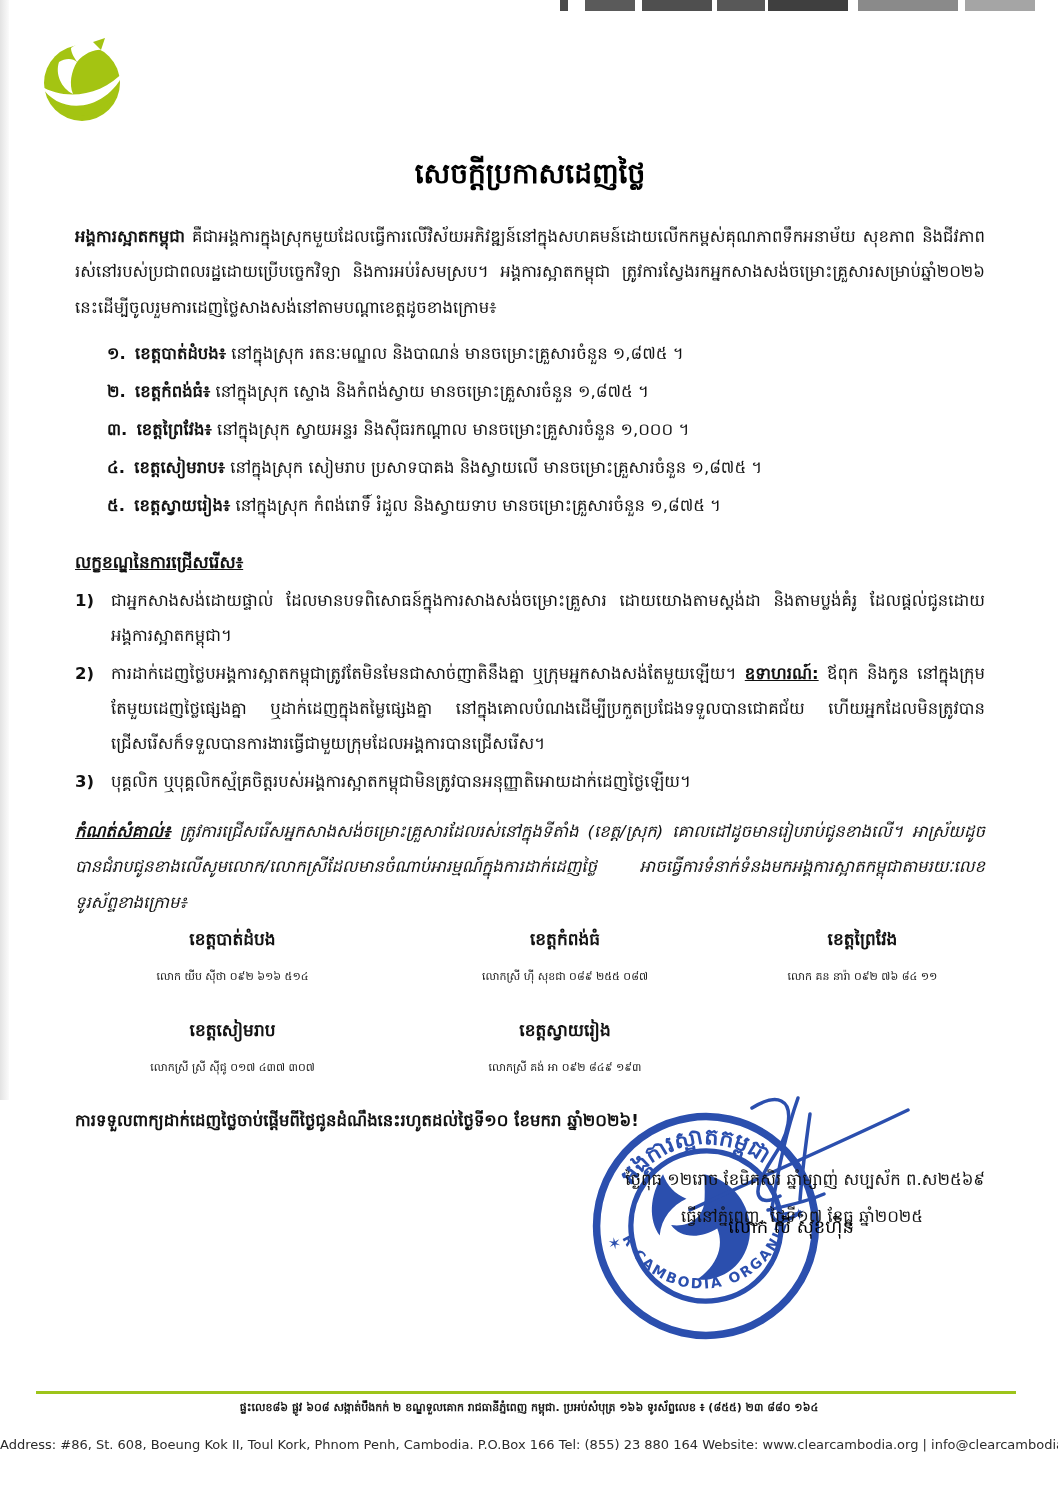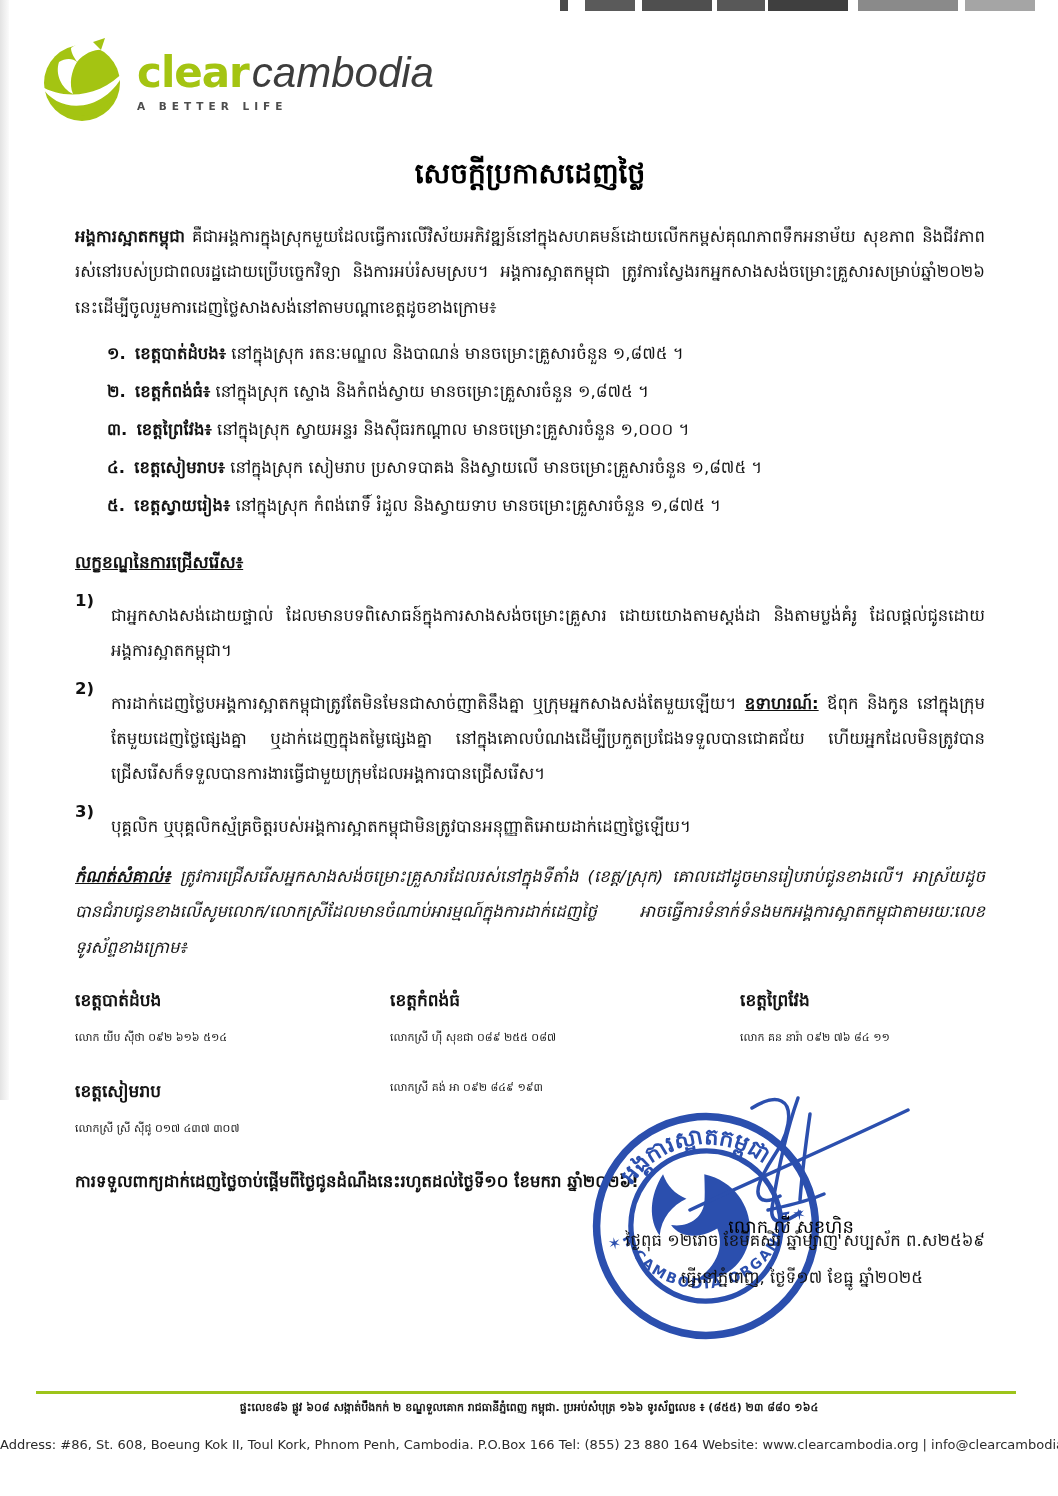--- a/index.html
+++ b/index.html
@@ -33,27 +33,27 @@
   .b { font-weight:bold; }
 
   .plist { margin:10px 0 0 32px; }
   .pitem { font-size:16.5px; line-height:2.3; }
   .pitem .num { font-weight:bold; margin-right:4px; }
   .pname { font-weight:bold; }
 
   .cond-heading { font-size:17px; font-weight:bold; text-decoration:underline; margin:26px 0 8px 0; }
   .citem { display:flex; font-size:16.5px; line-height:2.1; margin:4px 0; }
   .cnum { flex:0 0 36px; font-weight:bold; }
-  .ctext { flex:1; text-align:justify;margin-top:15px; }
+  .ctext { flex:1; text-align:justify; }
   .ex { font-weight:bold; text-decoration:underline; }
 
   .note { margin:14px 0 0 0; font-size:16.5px; line-height:2.15; text-align:justify;font-style:italic; }
   .note-label { font-weight:bold; text-decoration:underline; }
 
-  .contacts { display:grid; grid-template-columns:315px 350px 1fr; row-gap:34px; margin:24px 0 0 0; }
+  .contacts { display:grid; grid-template-columns:315px 350px 1fr; row-gap:34px; margin:8px 0 0 0;text-align:center; }
   .contact-province { font-weight:bold; font-size:17px; margin-bottom:16px; }
   .contact-person { font-size:11px; }
 
   .deadline { font-weight:bold; font-size:16.5px; margin:34px 0 0 0; }
 
   .dates { margin:28px 0 0 0; text-align:right; font-size:16.5px; line-height:2.2; position:relative; z-index:3; }
   .date2 { padding-right:62px; }
 
   
   .stamp-wrap { position:absolute; left:588px; top:1108px; width:236px; height:236px; z-index:1; transform:rotate(-9deg); }
@@ -83,27 +83,20 @@
 
     <header class="logo-row">
       <svg class="logo-mark" viewBox="0 0 96 90" aria-hidden="true">
         <circle cx="47" cy="47" r="38" fill="#a4c412"></circle>
         <path d="M6,50 C28,64 66,62 90,34 C74,74 26,82 6,50 Z" fill="#ffffff"></path>
         <path d="M36,12 C48,2 66,4 74,14 C62,12 50,16 42,26 C38,20 36,16 36,12 Z" fill="#ffffff"></path>
         <path d="M58,6 L70,2 L66,14 Z" fill="#a4c412"></path>
         <path d="M24,26 C30,22 38,22 42,26 C36,36 34,48 38,58 C26,52 20,38 24,26 Z" fill="#ffffff"></path>
         <path d="M14,64 C34,78 62,76 80,60 C66,84 32,88 14,64 Z" fill="#a4c412"></path>
       </svg>
-      <div class="wordmark">
-        <div class="wordline">
-          <span class="brand-clear">clear</span>
-          <span class="brand-cambodia">cambodia</span>
-        </div>
-        <div class="tagline">A BETTER LIFE</div>
-      </div>
     </header>
 
     <h1 class="doc-title">សេចក្តីប្រកាសដេញថ្លៃ</h1>
 
     <p class="intro"><span class="b">អង្គការស្អាតកម្ពុជា</span><span> គឺជាអង្គការក្នុងស្រុកមួយដែលធ្វើការលើវិស័យអភិវឌ្ឍន៍នៅក្នុងសហគមន៍ដោយលើកកម្ពស់គុណភាពទឹកអនាម័យ សុខភាព និងជីវភាពរស់នៅរបស់ប្រជាពលរដ្ឋដោយប្រើបច្ចេកវិទ្យា និងការអប់រំសមស្រប។ អង្គការស្អាតកម្ពុជា ត្រូវការស្វែងរកអ្នកសាងសង់ចម្រោះគ្រួសារសម្រាប់ឆ្នាំ២០២៦ នេះដើម្បីចូលរួមការដេញថ្លៃសាងសង់នៅតាមបណ្តាខេត្តដូចខាងក្រោម៖</span></p>
 
     <div class="plist">
       <div class="pitem"><span class="num">១.</span> <span class="pname">ខេត្តបាត់ដំបង៖</span> <span>នៅក្នុងស្រុក រតនៈមណ្ឌល និងបាណន់ មានចម្រោះគ្រួសារចំនួន ១,៨៧៥ ។</span></div>
       <div class="pitem"><span class="num">២.</span> <span class="pname">ខេត្តកំពង់ធំ៖</span> <span>នៅក្នុងស្រុក ស្ទោង និងកំពង់ស្វាយ មានចម្រោះគ្រួសារចំនួន ១,៨៧៥ ។</span></div>
       <div class="pitem"><span class="num">៣.</span> <span class="pname">ខេត្តព្រៃវែង៖</span> <span>នៅក្នុងស្រុក ស្វាយអន្ទរ និងស៊ីធរកណ្ដាល មានចម្រោះគ្រួសារចំនួន ១,០០០ ។</span></div>
@@ -139,20 +132,21 @@
       </div>
       <div>
         <div class="contact-province">ខេត្តព្រៃវែង</div>
         <div class="contact-person">លោក គន នារ៉ា ០៩២ ៧៦ ៨៤ ១១</div>
       </div>
       <div>
         <div class="contact-province">ខេត្តសៀមរាប</div>
         <div class="contact-person">លោកស្រី ស្រី ស៊ីជូ ០១៧ ៤៣៧ ៣០៧</div>
       </div>
       <div>
+        <div class="contact-province">ខេត្តស្វាយរៀង</div>
         <div class="contact-person">លោកស្រី គង់ អា ០៩២ ៨៤៩ ១៩៣</div>
       </div>
       <div></div>
     </div>
 
     <p class="deadline">ការទទួលពាក្យដាក់ដេញថ្លៃចាប់ផ្តើមពីថ្ងៃជូនដំណឹងនេះរហូតដល់ថ្ងៃទី១០ ខែមករា ឆ្នាំ២០២៦!</p>
 
     <div class="dates">
       <div>ថ្ងៃពុធ ១២រោច ខែមិគសិរ ឆ្នាំម្សាញ់ សប្បស័ក ព.ស២៥៦៩</div>
       <div class="date2">ធ្វើនៅភ្នំពេញ, ថ្ងៃទី១៧ ខែធ្នូ ឆ្នាំ២០២៥</div>

